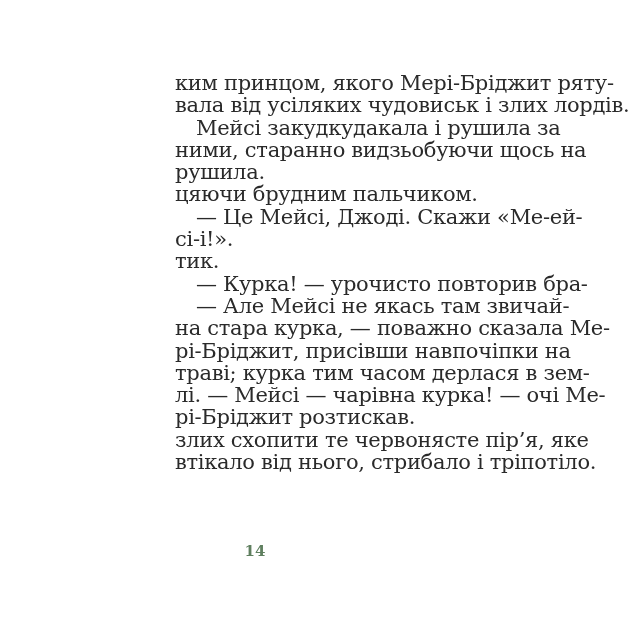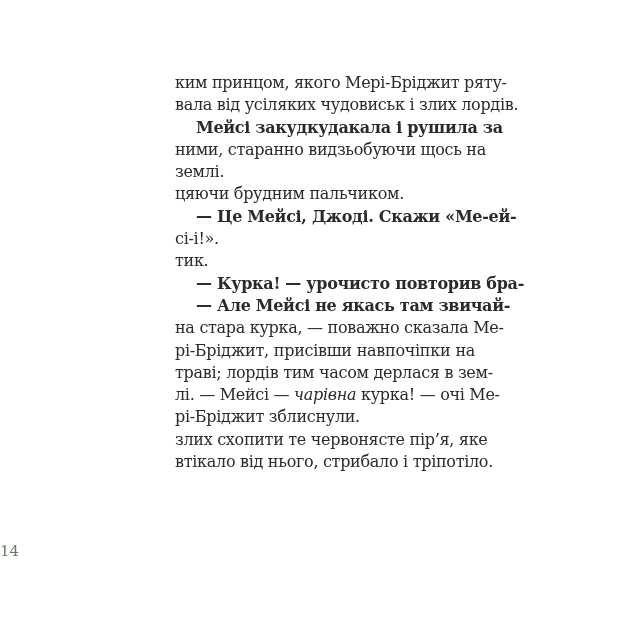--- a/index.html
+++ b/index.html
@@ -1,49 +1,49 @@
 <!DOCTYPE html>
 <html><head>
 <meta charset="utf-8">
 <style>
   html, body { margin:0; padding:0; background:#ffffff; }
   body { width:630px; height:630px; position:relative; overflow:hidden; }
   .page {
     position:absolute; left:175px; top:72px; width:300px;
     font-family: "DejaVu Serif", "Liberation Serif", serif;
-    font-size:16px; line-height:22.3px; color:#2a2a2a;
+    font-size:21px; line-height:22.3px; color:#2a2a2a;
     letter-spacing:-0.3px;
   }
   .line { display:block; text-align:justify; text-align-last:justify; white-space:nowrap; height:22.3px; }
   .line.last { text-align-last:left; }
-  .line.indent { padding-left:21px;font-weight:bold; }
-  .ital { font-style:italic; }
+  .line.indent { padding-left:21px; }
+  .ital { }
   .pagenum {
-    position:absolute; left:0; width:510px; top:542px; 
-    font-family:"DejaVu Serif","Liberation Serif",serif; font-weight:normal;
+    position:absolute; left:0; width:510px; top:542px; text-align:center;
+    font-family:"DejaVu Serif","Liberation Serif",serif; font-weight:bold;
     font-size:15px; color:#5f7f5f;
   }
 </style>
 </head>
 <body>
 
 <div class="page">
   <div class="line">ким принцом, якого Мері-Бріджит ряту-</div>
   <div class="line last">вала від усіляких чудовиськ і злих лордів.</div>
   <div class="line indent">Мейсі закудкудакала і рушила за</div>
   <div class="line">ними, старанно видзьобуючи щось на</div>
-  <div class="line last">землі.</div>
+  <div class="line last">рушила.</div>
   <div class="line last">цяючи брудним пальчиком.</div>
   <div class="line indent">— Це Мейсі, Джоді. Скажи «Ме-ей-</div>
   <div class="line last">сі-і!».</div>
   <div class="line last">тик.</div>
   <div class="line indent">— Курка! — урочисто повторив бра-</div>
   <div class="line indent">— Але Мейсі не якась там звичай-</div>
   <div class="line">на стара курка, — поважно сказала Ме-</div>
   <div class="line">рі-Бріджит, присівши навпочіпки на</div>
-  <div class="line">траві; лордів тим часом дерлася в зем-</div>
+  <div class="line">траві; курка тим часом дерлася в зем-</div>
   <div class="line"><span>лі. — Мейсі — </span><span class="ital">чарівна</span><span> курка! — очі Ме-</span></div>
-  <div class="line last">рі-Бріджит зблиснули.</div>
+  <div class="line last">рі-Бріджит розтискав.</div>
   <div class="line">злих схопити те червонясте пір’я, яке</div>
   <div class="line last">втікало від нього, стрибало і тріпотіло.</div>
 </div>
 
 <div class="pagenum">14</div>
 
 </body></html>

